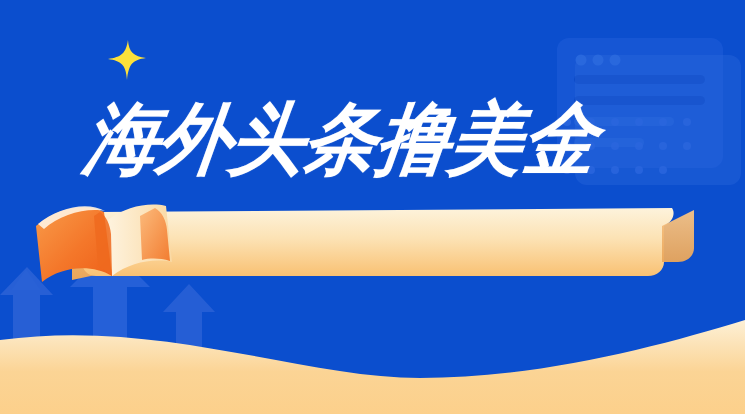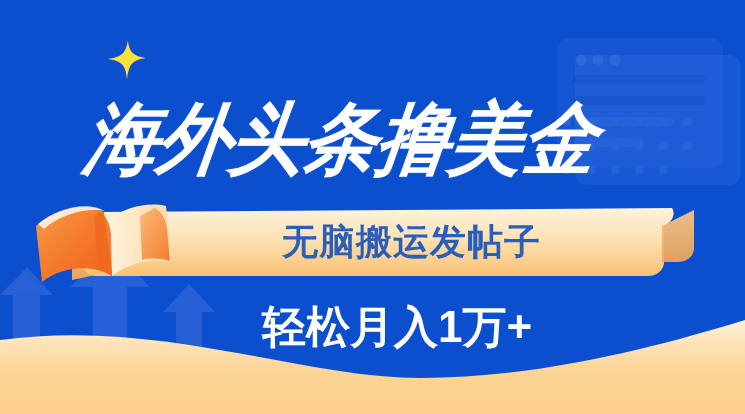--- a/index.html
+++ b/index.html
@@ -195,19 +195,15 @@
   </svg>
 
   <svg class="sparkle" viewBox="0 0 40 42">
     <path d="M21 0 C22 13 27 17 40 19 C26 21 22 25 20 42 C19 26 14 22 0 20 C14 18 19 14 21 0 Z" fill="#FDE13A"></path>
   </svg>
 
   <div class="title-wrap">
     <div class="main-title">海外头条撸美金</div>
   </div>
 
-  <div class="ribbon-wrap">
-    <div class="ribbon-text">无脑搬运发帖子</div>
-  </div>
-
-  <div class="tagline">轻松月入1万+</div>
+
 
 </div>
 
 </body></html>

